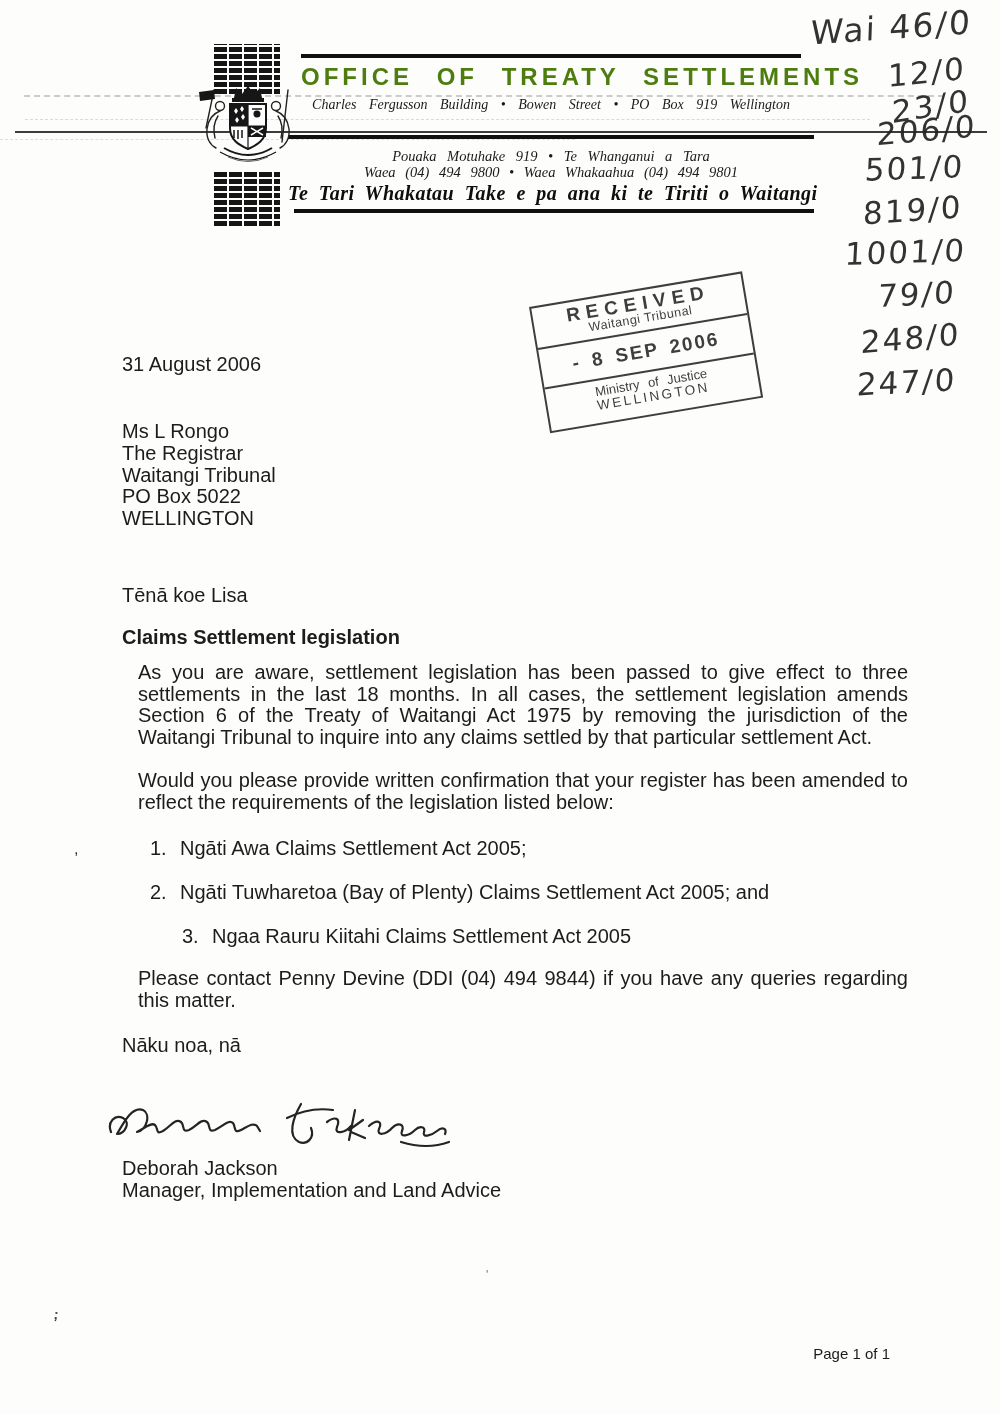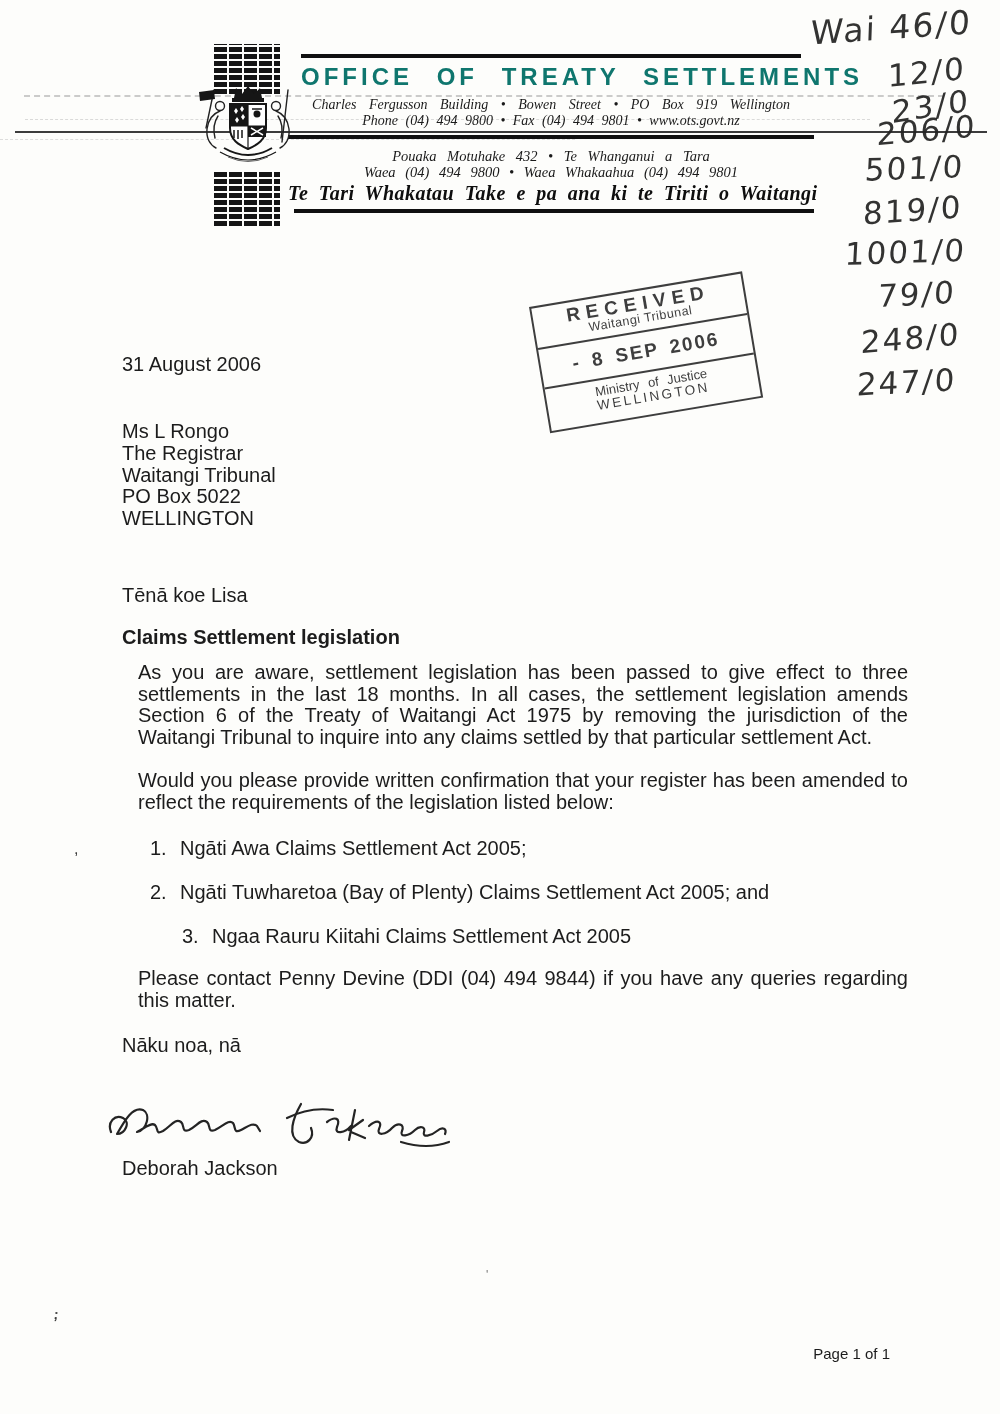--- a/index.html
+++ b/index.html
@@ -47,21 +47,21 @@
   .crest{position:absolute;left:0;top:40px;width:116px;height:92px;}
 
   .rule{position:absolute;background:#101010;}
   .rule-top{left:301px;top:54px;width:500px;height:3.5px;}
   .rule-mid{left:288px;top:135px;width:526px;height:4px;}
   .rule-bot{left:294px;top:209px;width:520px;height:4px;}
 
   .org-title{
     left:301px;top:63px;width:500px;text-align:center;
     font-size:24px;font-weight:700;letter-spacing:4px;word-spacing:13px;
-    color:#0f766e;white-space:nowrap;
+    color:#4d7c0f;white-space:nowrap;
   }
   .lh-serif{
     font-family:"Liberation Serif",serif;font-style:italic;
     left:288px;width:526px;text-align:center;white-space:nowrap;color:#1a1a1a;
   }
   .addr-en{top:97px;font-size:14px;word-spacing:9px;}
   .contact-en{top:113px;font-size:14px;word-spacing:4px;}
   .addr-mi{top:148px;font-size:14.5px;word-spacing:7px;}
   .contact-mi{top:164px;font-size:14.5px;word-spacing:6px;}
   .tagline{
@@ -168,23 +168,22 @@
       <line x1="40" y1="42" x2="76" y2="42" stroke="#161616" stroke-width="1.2"></line>
       <path d="M34,64 q24,14 48,0" fill="none" stroke="#161616" stroke-width="2"></path>
       <path d="M30,68 q28,16 56,0" fill="none" stroke="#161616" stroke-width="1.2"></path>
       <path d="M38,73 q20,9 40,0" fill="none" stroke="#666" stroke-width="1"></path>
     </svg>
   </div>
 
   <div class="rule rule-top"></div>
   <div class="abs org-title">OFFICE OF TREATY SETTLEMENTS</div>
   <div class="abs lh-serif addr-en">Charles Fergusson Building • Bowen Street • PO Box 919 Wellington</div>
-  <div class="abs lh-serif contact-en">Phone (04) 494 9800 • Fax (04) 494 9801 • www.ots.govt.nz</div>
   <div class="rule rule-mid"></div>
-  <div class="abs lh-serif addr-mi">Pouaka Motuhake 432 • Te Whanganui a Tara</div>
+  <div class="abs lh-serif addr-mi">Pouaka Motuhake 919 • Te Whanganui a Tara</div>
   <div class="abs lh-serif contact-mi">Waea (04) 494 9800 • Waea Whakaahua (04) 494 9801</div>
   <div class="abs tagline">Te Tari Whakatau Take e pa ana ki te Tiriti o Waitangi</div>
   <div class="rule rule-bot"></div>
 
   <div class="abs stamp">
     <div class="stamp-row1">
       <div class="stamp-received">RECEIVED</div>
       <div class="stamp-org">Waitangi Tribunal</div>
     </div>
     <div class="stamp-row2">
@@ -230,20 +229,21 @@
       <path d="M196,12 C188,26 182,44 194,50 C202,53 210,46 206,36"></path>
       <path d="M182,26 C198,18 214,16 228,18"></path>
       <path d="M222,30 C230,24 236,26 232,35 C229,43 240,41 246,34"></path>
       <path d="M250,18 L244,48 M244,38 L258,28 M246,40 L260,46"></path>
       <path d="M264,34 C272,27 278,29 274,37 C271,44 281,43 287,36 C293,30 300,32 297,39 C294,46 304,44 310,38 C315,33 321,35 319,40 C317,46 326,44 332,39 C338,34 342,37 340,42"></path>
       <path d="M296,50 q26,8 48,0"></path>
     </g>
   </svg>
 
   <div class="t sig-name">Deborah Jackson</div>
+  <div class="t sig-title">Manager, Implementation and Land Advice</div>
 
   <div class="t footer">Page 1 of 1</div>
 
   <span class="speck sp1">,</span>
   <span class="speck sp2">'</span>
   <span class="speck sp3">;</span>
 
 </div>
 
 </body></html>

